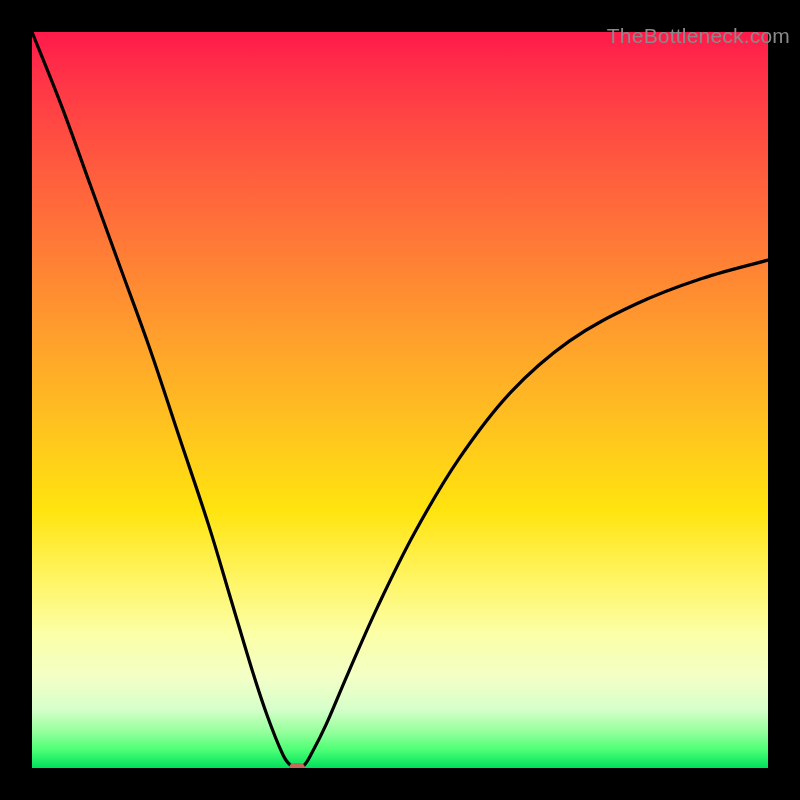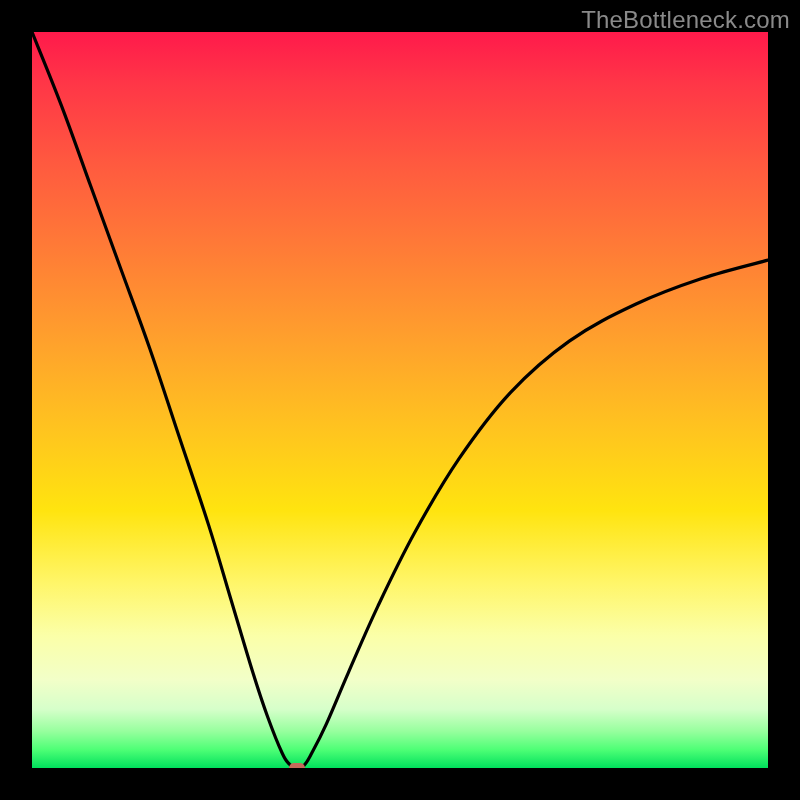--- a/index.html
+++ b/index.html
@@ -53,24 +53,24 @@
   .marker {
     position: absolute;
     width: 16px;
     height: 10px;
     border-radius: 5px;
     background: #c46a5a;
     transform: translate(-50%, -50%);
   }
   .watermark {
     position: absolute;
-    top: 6px;
+    top: 24px;
     right: 10px;
     color: #8a8a8a;
-    font-size: 24px;
+    font-size: 21px;
     font-weight: 500;
     letter-spacing: 0.2px;
     user-select: none;
   }
 </style>
 </head>
 <body>
 
 <div class="frame">
 

